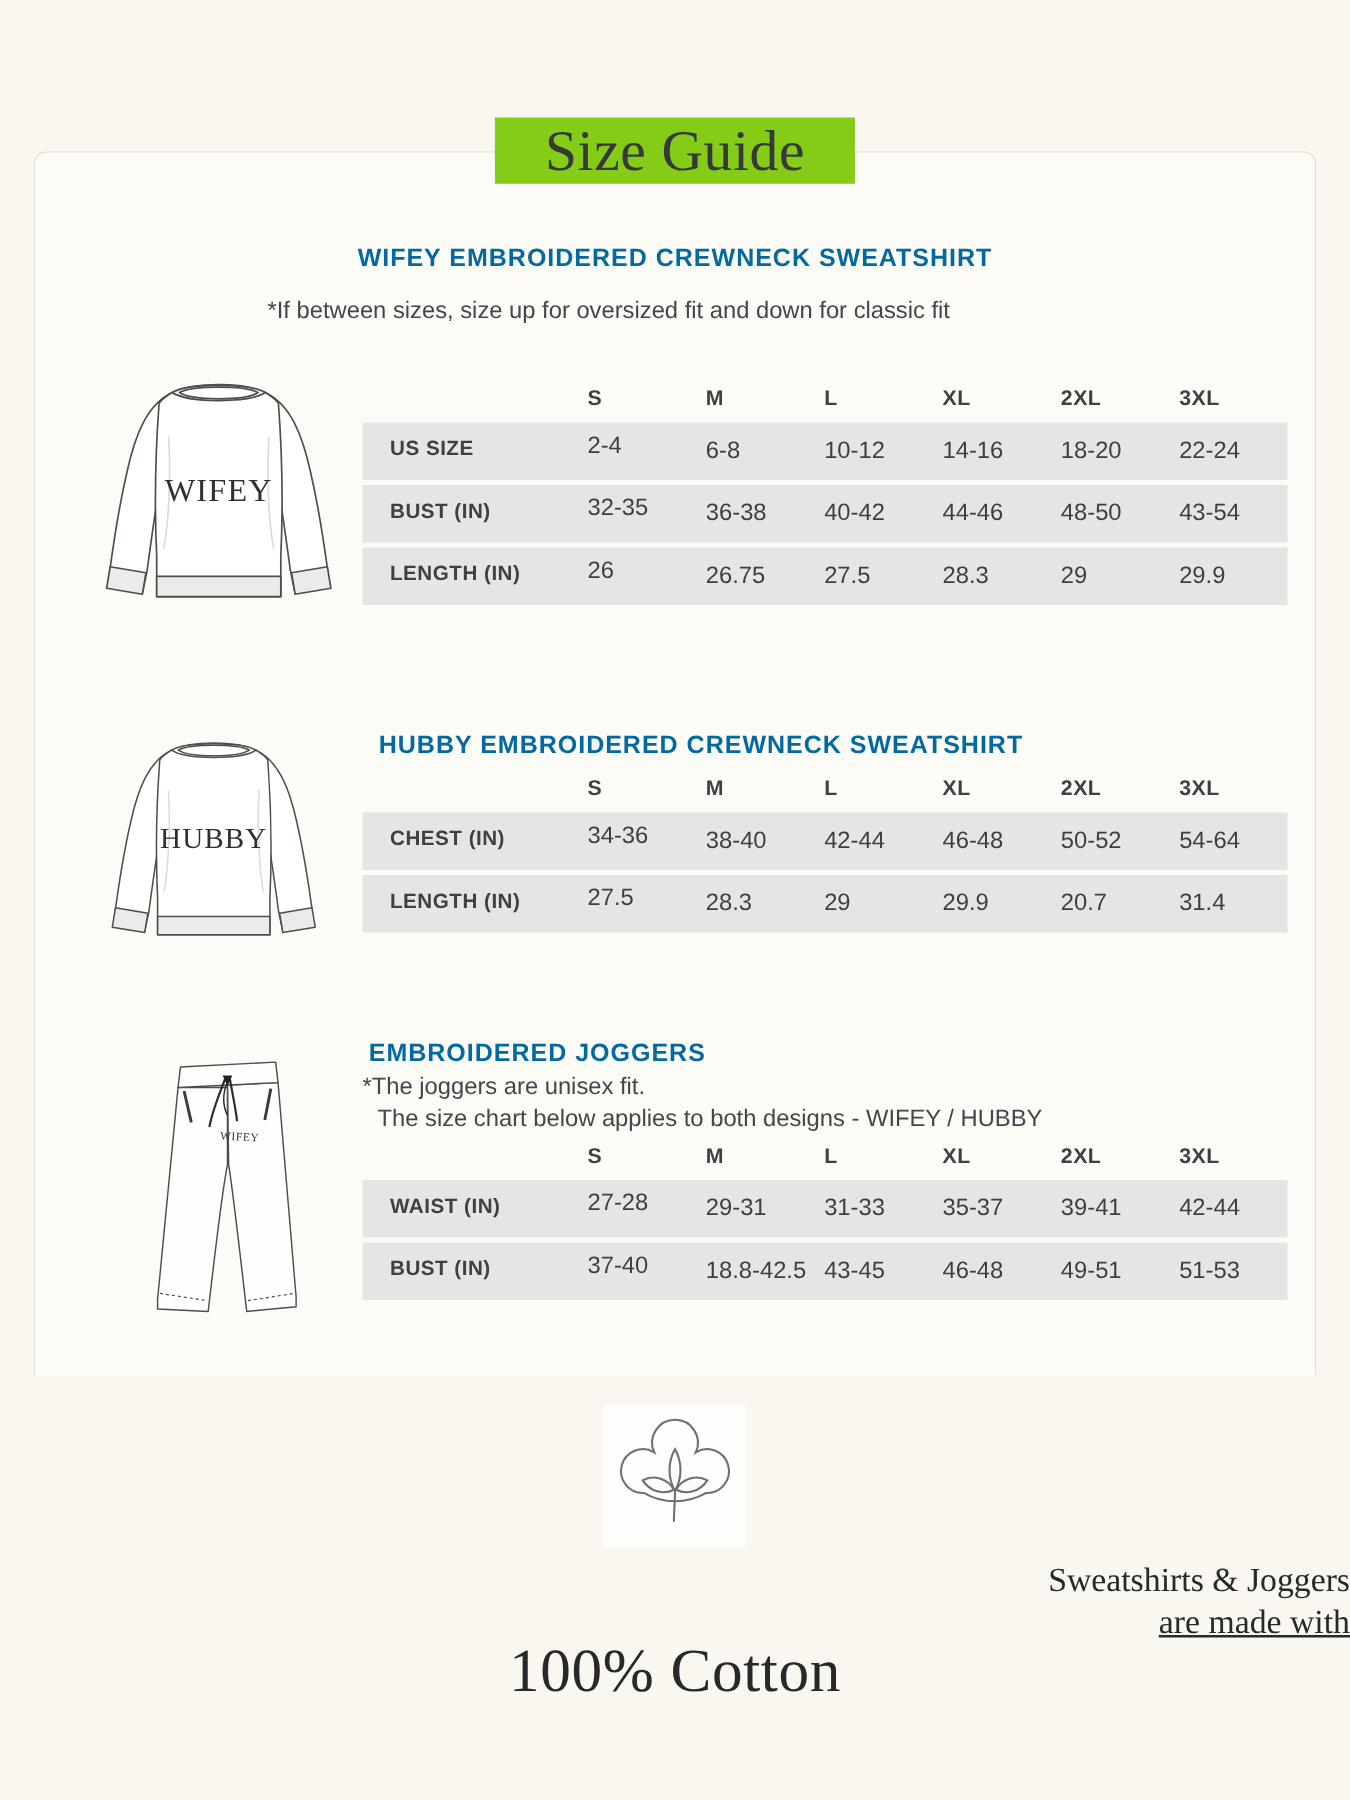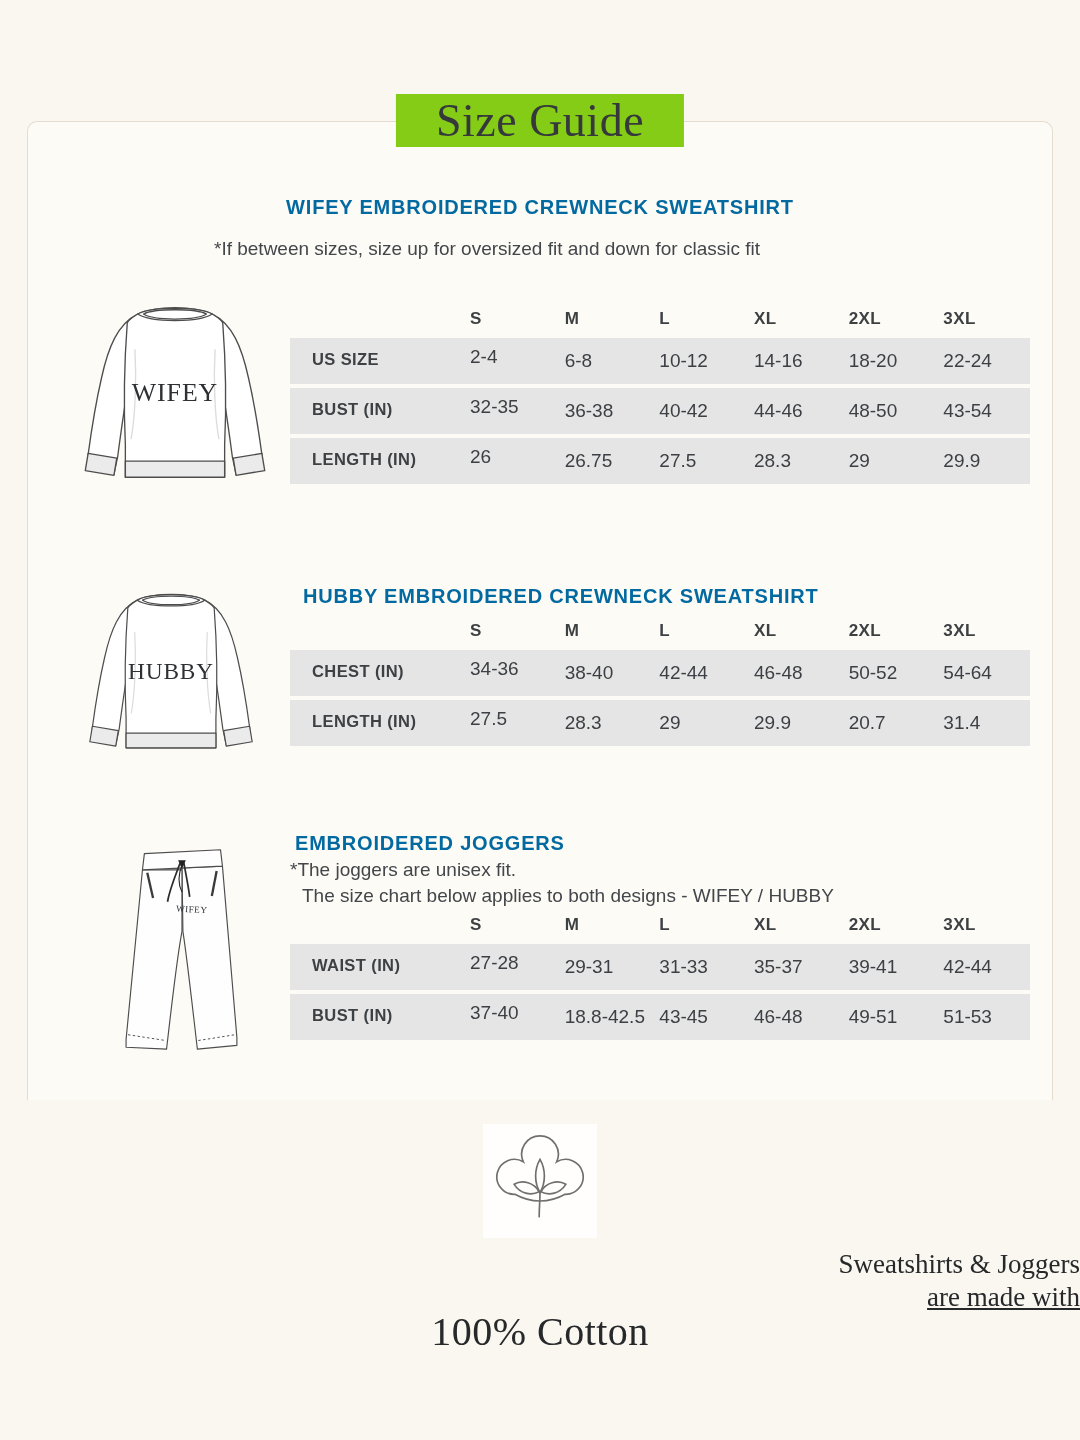--- a/index.html
+++ b/index.html
@@ -98,21 +98,21 @@
     display:flex; align-items:center; justify-content:center;
   }
   .footer-line{
     position:absolute;
     left:0; width:1080px;
     text-align:center;
     font-family:"Liberation Serif", serif;
     color:#26282a;
   }
   .footer-line.small{ font-size:27px; line-height:1.2;text-align:right; }
-  .footer-line.big{ font-size:40px; letter-spacing:0.5px; }
+  .footer-line.big{ font-size:49px; letter-spacing:0.5px; }
 </style>
 </head>
 <body>
 
 <div class="page">
 
   <div class="card"></div>
 
   <div class="size-guide-title">Size Guide</div>
 

